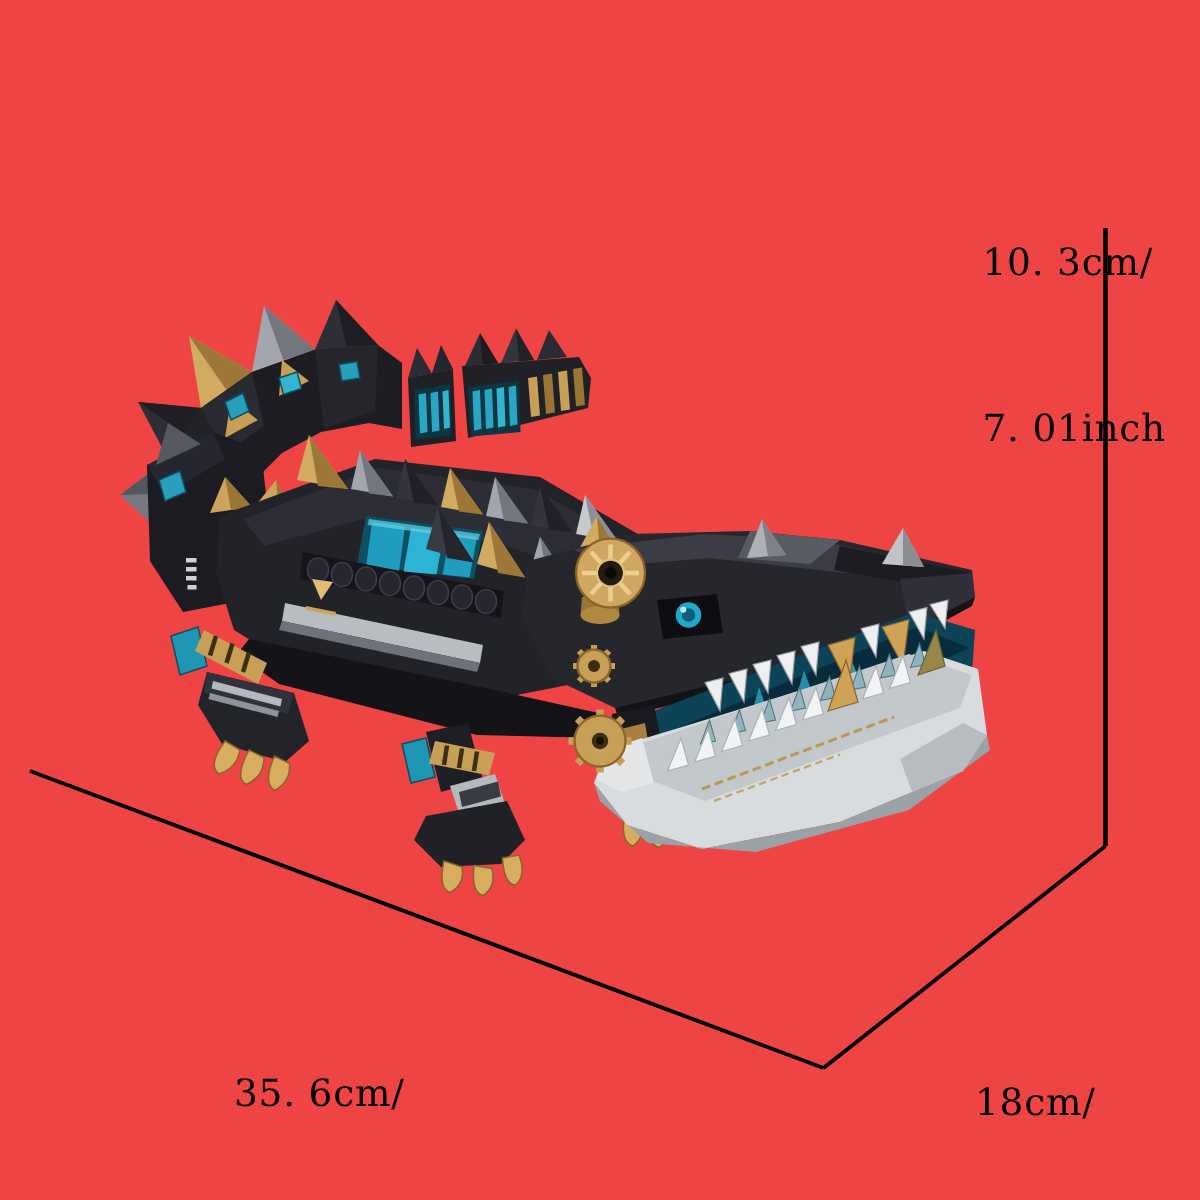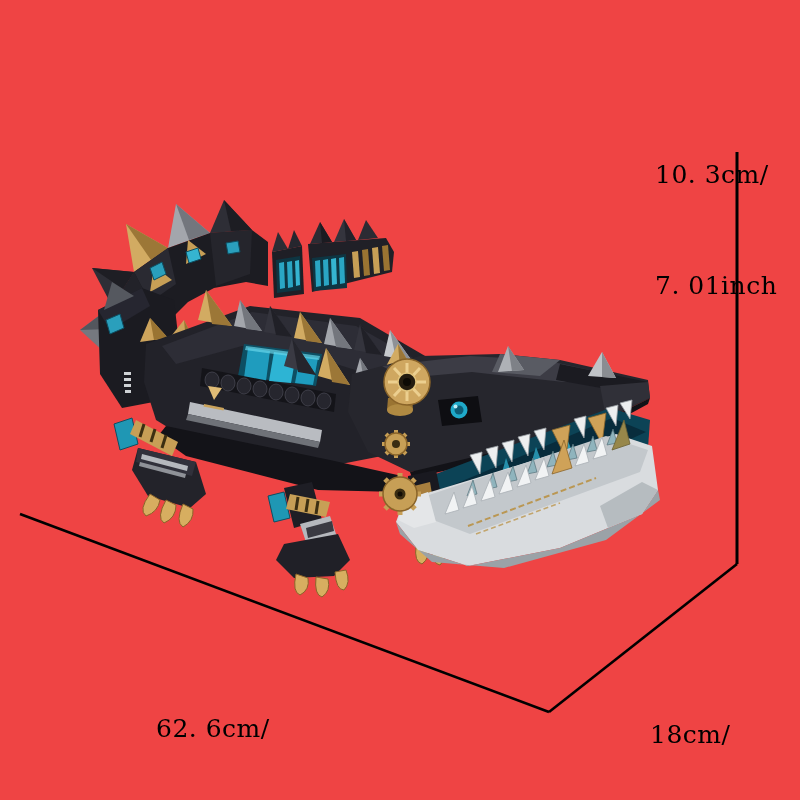--- a/index.html
+++ b/index.html
@@ -310,21 +310,21 @@
       <line x1="549" y1="712" x2="20" y2="514" stroke-width="2.6"></line>
     </g>
   </svg>
 
   <div class="dim-label" id="label-height">
     <span>10. 3cm/</span>
     <span>7. 01inch</span>
   </div>
 
   <div class="dim-label" id="label-length">
-    <span>62. 6cm/</span>
+    <span>35. 6cm/</span>
     
   </div>
 
   <div class="dim-label" id="label-depth">
     <span>18cm/</span>
     
   </div>
 
 </div>
 

